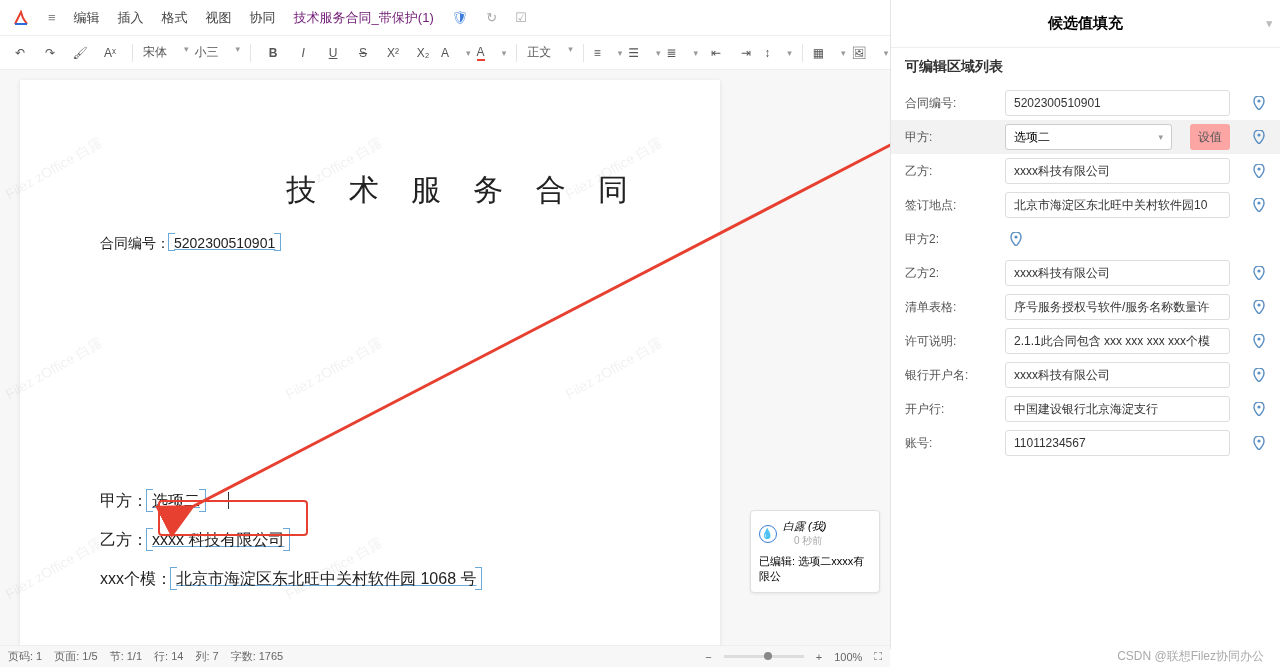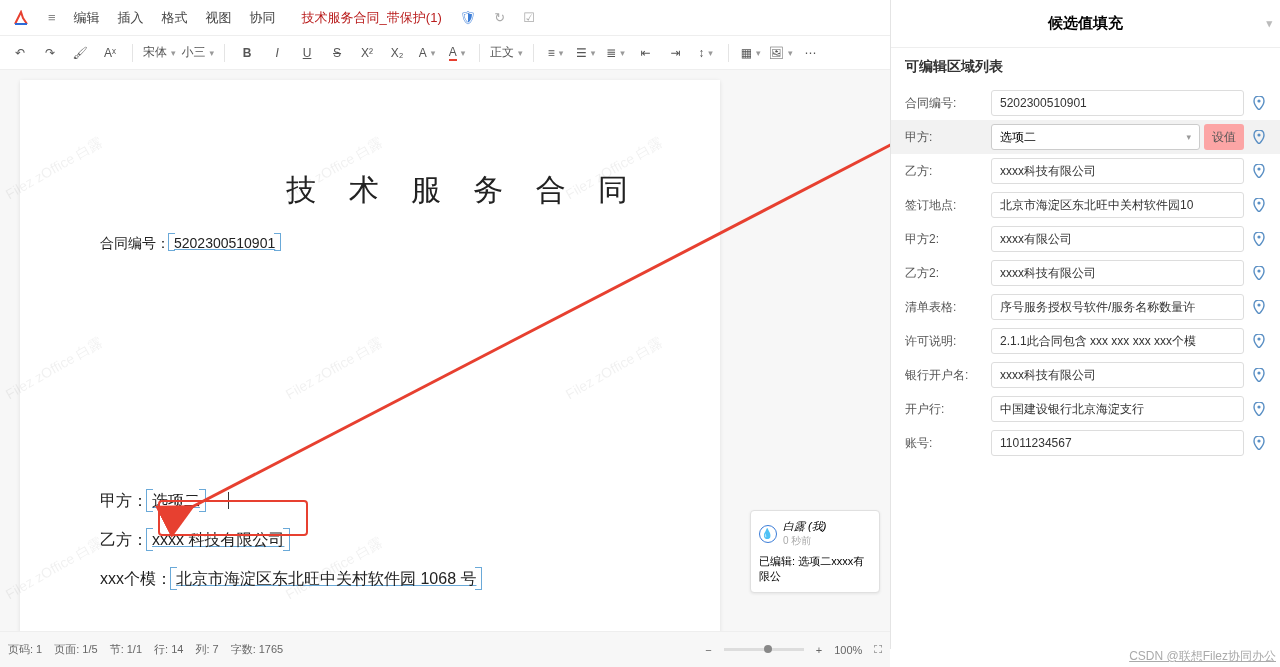--- a/index.html
+++ b/index.html
@@ -1,54 +1,54 @@
 <!DOCTYPE html>
 <html><head>
 <meta charset="utf-8">
 <style>
 *{box-sizing:border-box;margin:0;padding:0;font-family:"Microsoft YaHei","PingFang SC",sans-serif;}
 body{background:#fff;overflow:hidden;width:1280px;height:667px;position:relative;}
 .menubar{height:36px;display:flex;align-items:center;padding:0 12px;gap:18px;border-bottom:1px solid #eee;font-size:13px;color:#444;}
 .logo{width:18px;height:18px;display:flex;align-items:center;justify-content:center;}
-.doc-title{margin-left:8px;color:#b91c1c;}
+.doc-title{color:#701a75;}
 .menubar .spacer{flex:1;}
 .menubar .ricon{width:26px;height:26px;border:1px solid #e4e4e4;border-radius:4px;display:flex;align-items:center;justify-content:center;color:#888;font-size:13px;}
 .toolbar{height:34px;display:flex;align-items:center;padding:0 8px;gap:6px;border-bottom:1px solid #eee;font-size:12px;color:#555;}
 .tbtn{min-width:24px;height:24px;display:flex;align-items:center;justify-content:center;border-radius:3px;}
 .sep{width:1px;height:18px;background:#e4e4e4;margin:0 4px;}
-.sel{display:flex;align-items:center;gap:4px;}
+.sel{display:flex;gap:17px;}
 .caret{font-size:9px;color:#999;}
 .main{position:absolute;top:70px;left:0;right:390px;bottom:18px;background:#f7f7f7;overflow:hidden;}
 .page{position:absolute;left:20px;top:10px;width:700px;height:900px;background:#fff;box-shadow:0 1px 4px rgba(0,0,0,0.1);}
 .page-inner{position:relative;padding:90px 80px;font-size:14px;color:#222;}
 .wm{position:absolute;color:rgba(0,0,0,0.06);font-size:14px;transform:rotate(-30deg);white-space:nowrap;pointer-events:none;}
 .doc-title-big{font-size:30px;letter-spacing:12px;text-align:right;margin-bottom:24px;font-weight:400;}
 .doc-num{text-align:left;font-size:14px;margin-bottom:100px;}
 .bracketed{display:inline-block;position:relative;padding:0 4px;}
 .bracketed::before,.bracketed::after{content:"";position:absolute;width:6px;height:100%;border:1px solid #6aa9d8;}
 .bracketed::before{left:-2px;border-right:none;top:-2px;}
 .bracketed::after{right:-2px;border-left:none;top:-2px;}
 .underlined{text-decoration:underline;text-decoration-color:#6aa9d8;}
 .field-line{margin:18px 0;font-size:16px;}
 .highlight-box{position:absolute;border:2px solid #e74030;border-radius:4px;pointer-events:none;}
 .right-panel{position:absolute;top:0;right:0;width:390px;bottom:18px;background:#fff;border-left:1px solid #e4e4e4;}
 .rp-title{height:48px;display:flex;align-items:center;justify-content:center;font-size:15px;font-weight:600;border-bottom:1px solid #eee;position:relative;}
 .rp-title .dd{position:absolute;right:8px;color:#bbb;font-size:11px;}
 .rp-sub{padding:10px 14px;font-size:14px;font-weight:600;color:#333;}
-.rp-row{display:flex;align-items:center;padding:4px 10px;gap:4px;font-size:12px;}
+.rp-row{display:flex;align-items:center;padding:4px 10px;gap:18px;font-size:12px;}
 .rp-label{width:86px;color:#555;padding-left:4px;}
 .rp-input{flex:1;height:26px;border:1px solid #ddd;border-radius:3px;padding:0 8px;font-size:12px;color:#333;background:#fff;overflow:hidden;white-space:nowrap;text-overflow:ellipsis;display:flex;align-items:center;}
 .rp-select{flex:1;height:26px;border:1px solid #ccc;border-radius:3px;padding:0 8px;font-size:12px;background:#fff;display:flex;align-items:center;justify-content:space-between;}
 .rp-setbtn{width:40px;height:26px;background:#fca5a5;border-radius:3px;display:flex;align-items:center;justify-content:center;font-size:12px;color:#555;}
 .rp-locate{width:22px;height:26px;display:flex;align-items:center;justify-content:center;color:#5a8fc4;}
 .rp-row.highlight{background:#f2f2f2;}
-.statusbar{position:absolute;left:0;right:390px;bottom:0;height:36px;background:#f7f7f7;border-top:1px solid #eee;font-size:11px;color:#666;padding:0 8px;display:flex;align-items:center;gap:12px;}
+.statusbar{position:absolute;left:0;right:390px;bottom:0;height:22px;background:#f7f7f7;border-top:1px solid #eee;font-size:11px;color:#666;padding:0 8px;display:flex;align-items:center;gap:12px;}
 .statusbar .sp{flex:1;}
 .comment-pop{position:absolute;right:400px;top:510px;width:130px;border:1px solid #e0e0e0;border-radius:4px;padding:8px;font-size:11px;background:#fff;box-shadow:0 1px 3px rgba(0,0,0,0.08);}
-.attrib{position:absolute;right:4px;bottom:2px;font-size:12px;color:#aaa;text-decoration:underline;}
+.attrib{position:absolute;right:16px;bottom:2px;font-size:12px;color:#aaa;}
 .ruler-tab{position:absolute;left:0;top:75px;width:16px;height:24px;background:#fff;border:1px solid #ddd;border-left:none;border-radius:0 4px 4px 0;display:flex;align-items:center;justify-content:center;color:#aaa;font-size:10px;}
 svg.arrow{position:absolute;top:0;left:0;pointer-events:none;}
 </style>
 </head>
 <body>
 
 <div class="menubar">
   <span class="logo">
       <svg width="16" height="16">
         <path d="M2 14 L8 2 L10 8 L14 14" stroke="#e74030" stroke-width="2" fill="none"></path>
@@ -170,21 +170,21 @@
       </marker>
     </defs>
   <line x1="900" y1="140" x2="190" y2="508" stroke="#e74030" stroke-width="3" marker-end="url(#ah)"></line>
 </svg>
 
 <div class="comment-pop">
   <div style="display:flex;align-items:center;gap:6px;">
     <span style="width:18px;height:18px;border:1px solid #3b7dd8;border-radius:50%;display:inline-flex;align-items:center;justify-content:center;font-size:10px;color:#3b7dd8;">💧</span>
     <div>
       <div style="font-size:11px;font-style:italic;">白露 (我)</div>
-      <div style="font-size:10px;color:#aaa;">0 秒前</div>
+      <div style="font-size:10px;color:#aaa;margin-left:11px;">0 秒前</div>
     </div>
   </div>
   <div style="margin-top:6px;">
     <span>已编辑:</span>
     <span>选项二xxxx有限公</span>
   </div>
 </div>
 
 <div class="right-panel">
   <div class="rp-title">
@@ -232,21 +232,20 @@
         <div class="rp-input">北京市海淀区东北旺中关村软件园10</div>
         <div class="rp-locate">
           <svg width="12" height="14">
             <path d="M6 0C3 0 1 2 1 5c0 4 5 9 5 9s5-5 5-9c0-3-2-5-5-5z" fill="none" stroke="#5a8fc4" stroke-width="1.4"></path>
             <circle cx="6" cy="5" r="1.6" fill="#5a8fc4"></circle>
           </svg>
         </div>
       </div>
       <div class="rp-row">
         <div class="rp-label">甲方2:</div>
-        <div class="rp-input">xxxx有限公司</div>
         <div class="rp-locate">
           <svg width="12" height="14">
             <path d="M6 0C3 0 1 2 1 5c0 4 5 9 5 9s5-5 5-9c0-3-2-5-5-5z" fill="none" stroke="#5a8fc4" stroke-width="1.4"></path>
             <circle cx="6" cy="5" r="1.6" fill="#5a8fc4"></circle>
           </svg>
         </div>
       </div>
       <div class="rp-row">
         <div class="rp-label">乙方2:</div>
         <div class="rp-input">xxxx科技有限公司</div>

